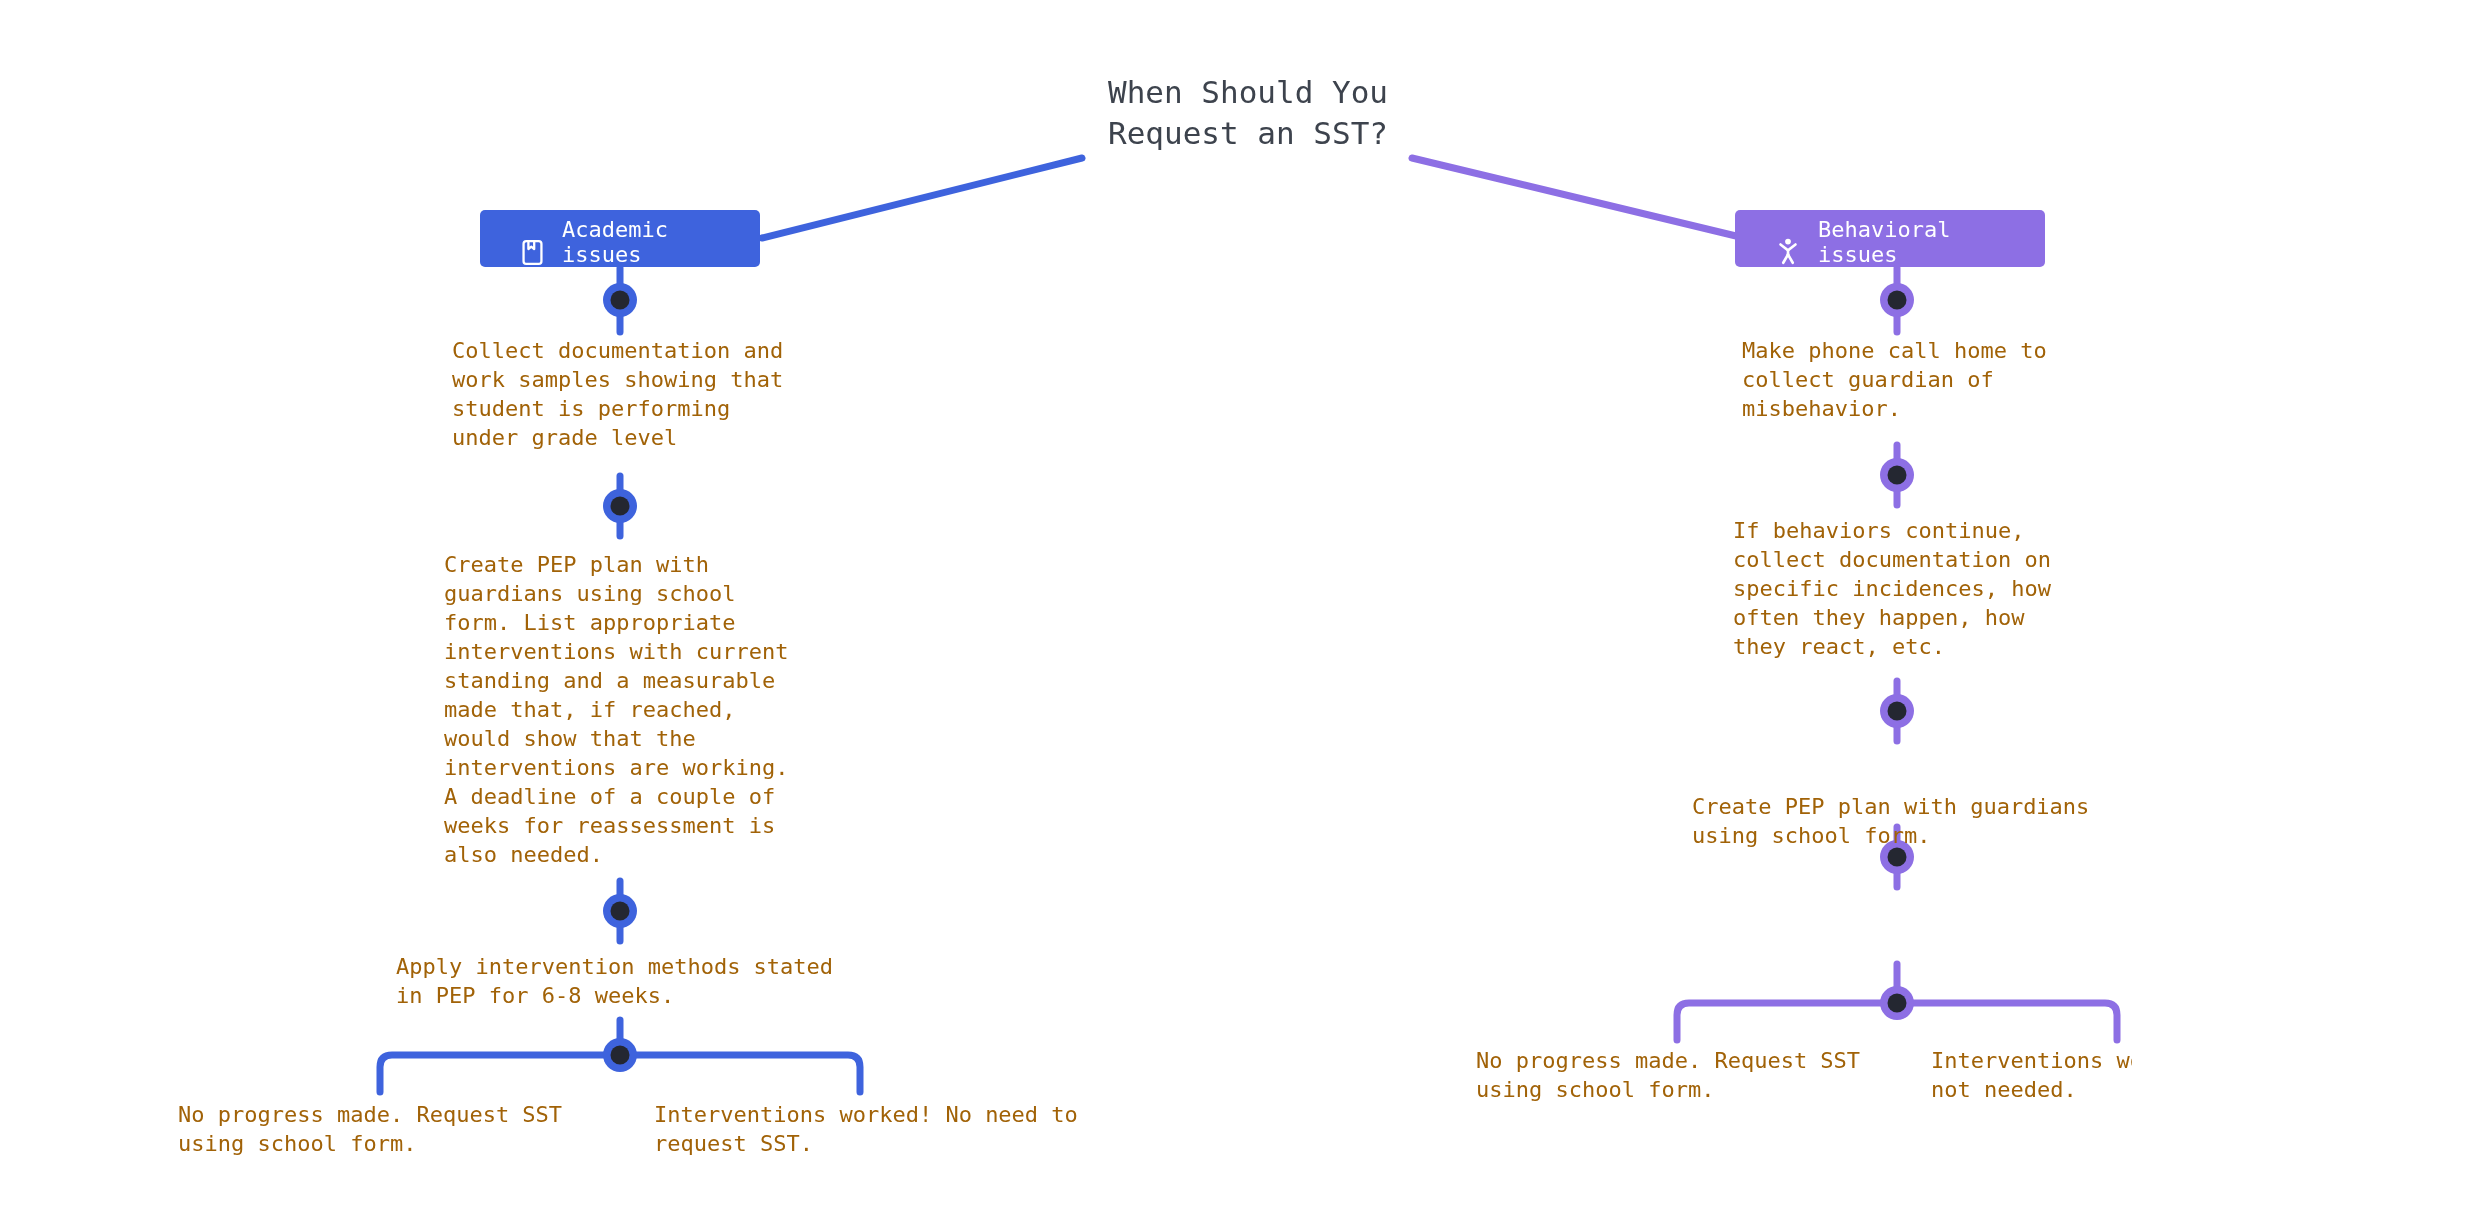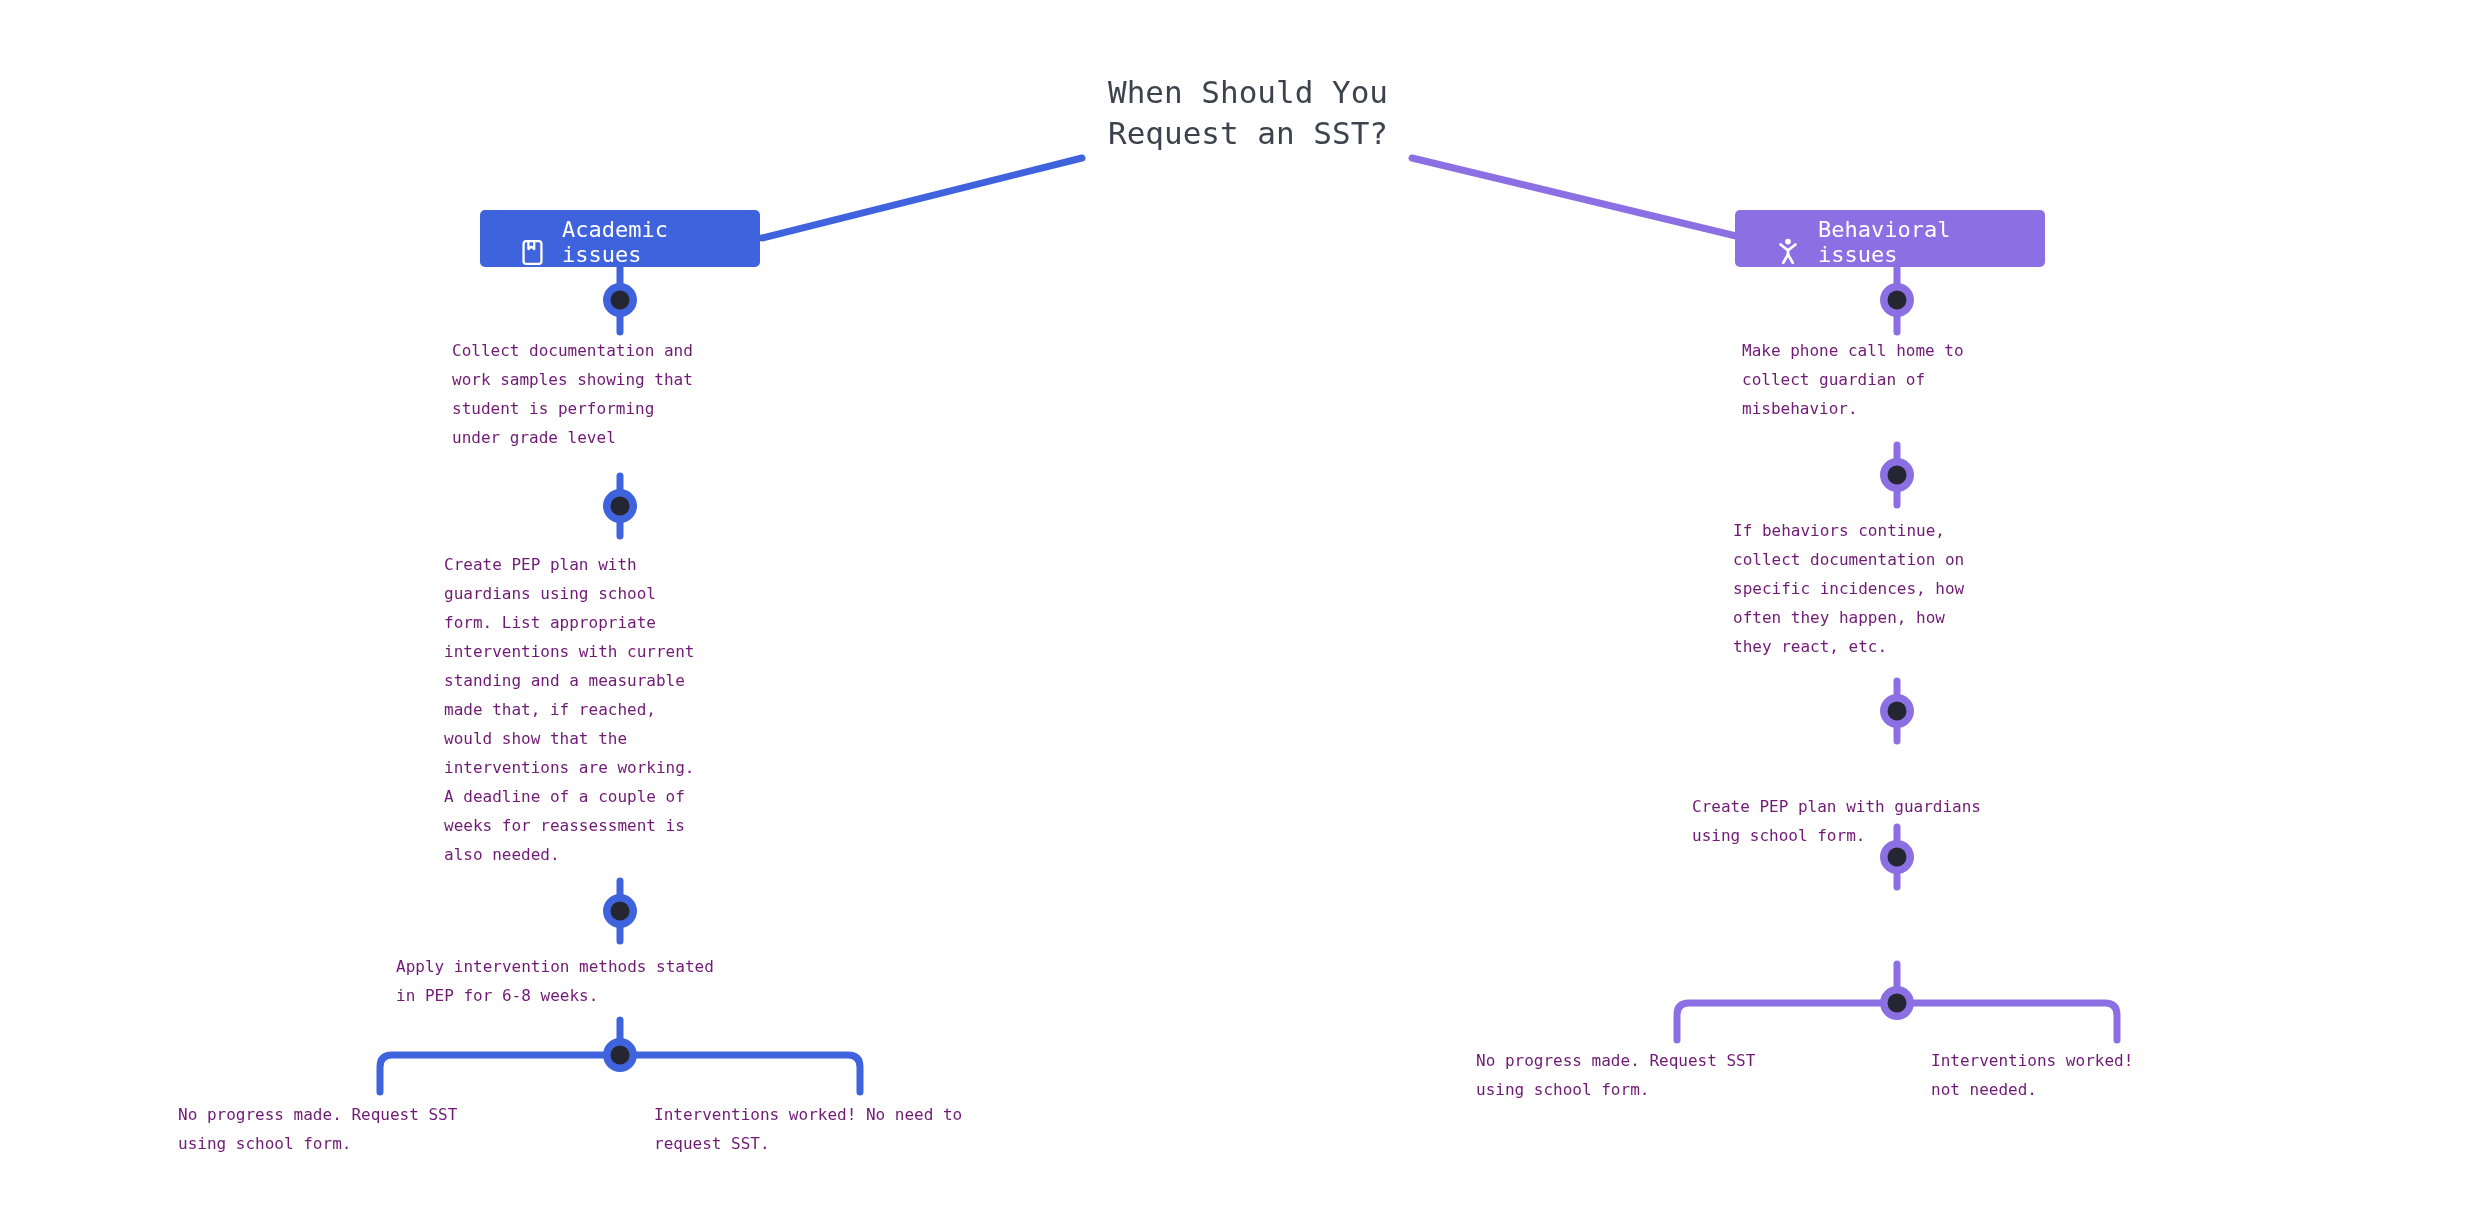--- a/index.html
+++ b/index.html
@@ -7,22 +7,22 @@
     position:relative; width:2132px; height:1222px; background:#ffffff;
     overflow:hidden; font-family:"DejaVu Sans Mono", monospace;
   }
   .lines { position:absolute; left:0; top:0; }
   .title {
     position:absolute; left:1248px; top:72px; transform:translateX(-50%);
     margin:0; font-size:31px; line-height:41px; font-weight:500;
     color:#3d434d; text-align:center; white-space:pre;
   }
   .step {
-    position:absolute; font-size:16px; line-height:29px;
-    color:#701a75; white-space:pre; font-weight:500;
+    position:absolute; font-size:22px; line-height:29px;
+    color:#a16207; white-space:pre; font-weight:500;
   }
   .badge {
     position:absolute; height:57px; box-sizing:border-box;
     display:flex; align-items:flex-end; gap:15px; padding:0 38px;
     border-radius:5px; color:#ffffff; font-size:22px; font-weight:500;
   }
   .badge-academic   { background:#3e63dd; }
   .badge-behavioral { background:#8d6fe4; }
   .badge svg { flex:0 0 auto; display:block; }
 </style>

